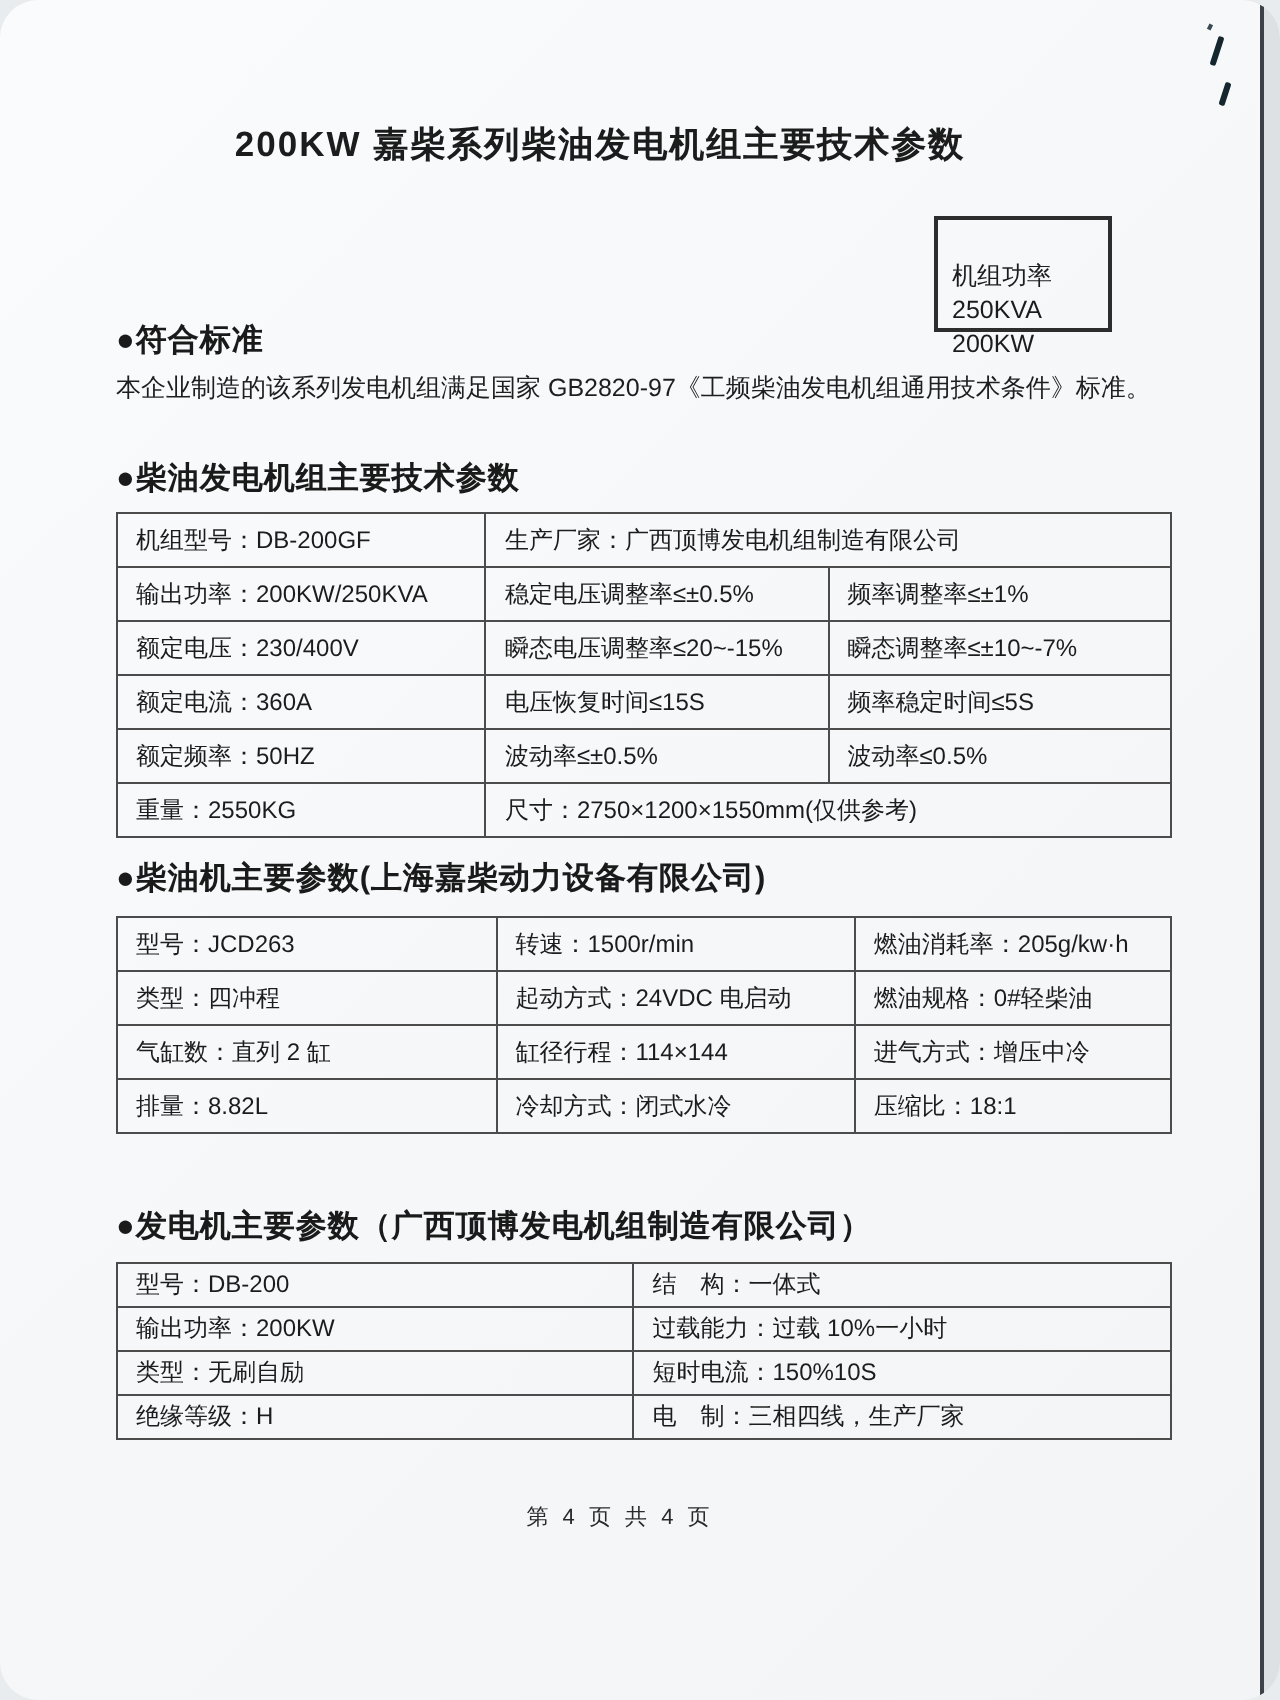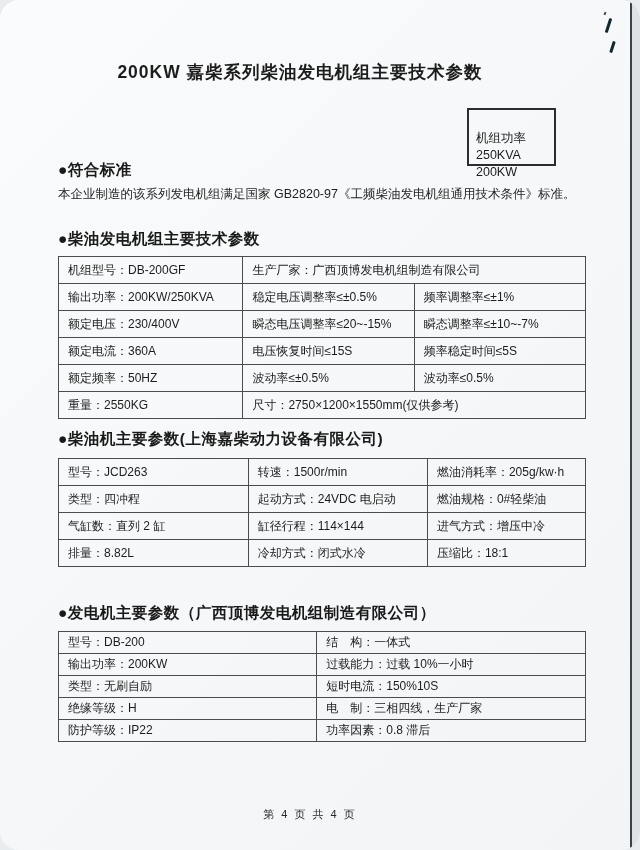--- a/index.html
+++ b/index.html
@@ -82,21 +82,21 @@
 
   .t-engine { top: 458px; width: 528px; }
   .t-engine td { height: 27px; }
   .t-engine .c1 { width: 36%; } .t-engine .c2 { width: 34%; } .t-engine .c3 { width: 30%; }
 
   .t-alternator { top: 631px; width: 528px; }
   .t-alternator td { height: 21px; }
   .t-alternator .c1 { width: 49%; } .t-alternator .c2 { width: 51%; }
 
   .footer {
-    position: absolute; top: 807px; left: 0; width: 620px;
+    position: absolute; top: 751px; left: 0; width: 620px;
     text-align: center;
     font-size: 11px; color: #2a2a2a;
     letter-spacing: 2px;
   }
 </style>
 </head>
 <body>
 
 <div class="page">
 
@@ -183,24 +183,20 @@
       <td class="c2">过载能力：过载 10%一小时</td>
     </tr>
     <tr>
       <td class="c1">类型：无刷自励</td>
       <td class="c2">短时电流：150%10S</td>
     </tr>
     <tr>
       <td class="c1">绝缘等级：H</td>
       <td class="c2">电　制：三相四线，生产厂家</td>
     </tr>
-    <tr>
-      <td class="c1">防护等级：IP22</td>
-      <td class="c2">功率因素：0.8 滞后</td>
-    </tr>
   </tbody>
     </table>
 
   <div class="footer">第 4 页 共 4 页</div>
 
   <div class="pen-mark pm1"></div>
   <div class="pen-mark pm2"></div>
   <div class="pm-dot"></div>
   <div class="scan-edge-dark"></div>
   <div class="scan-edge-light"></div>

